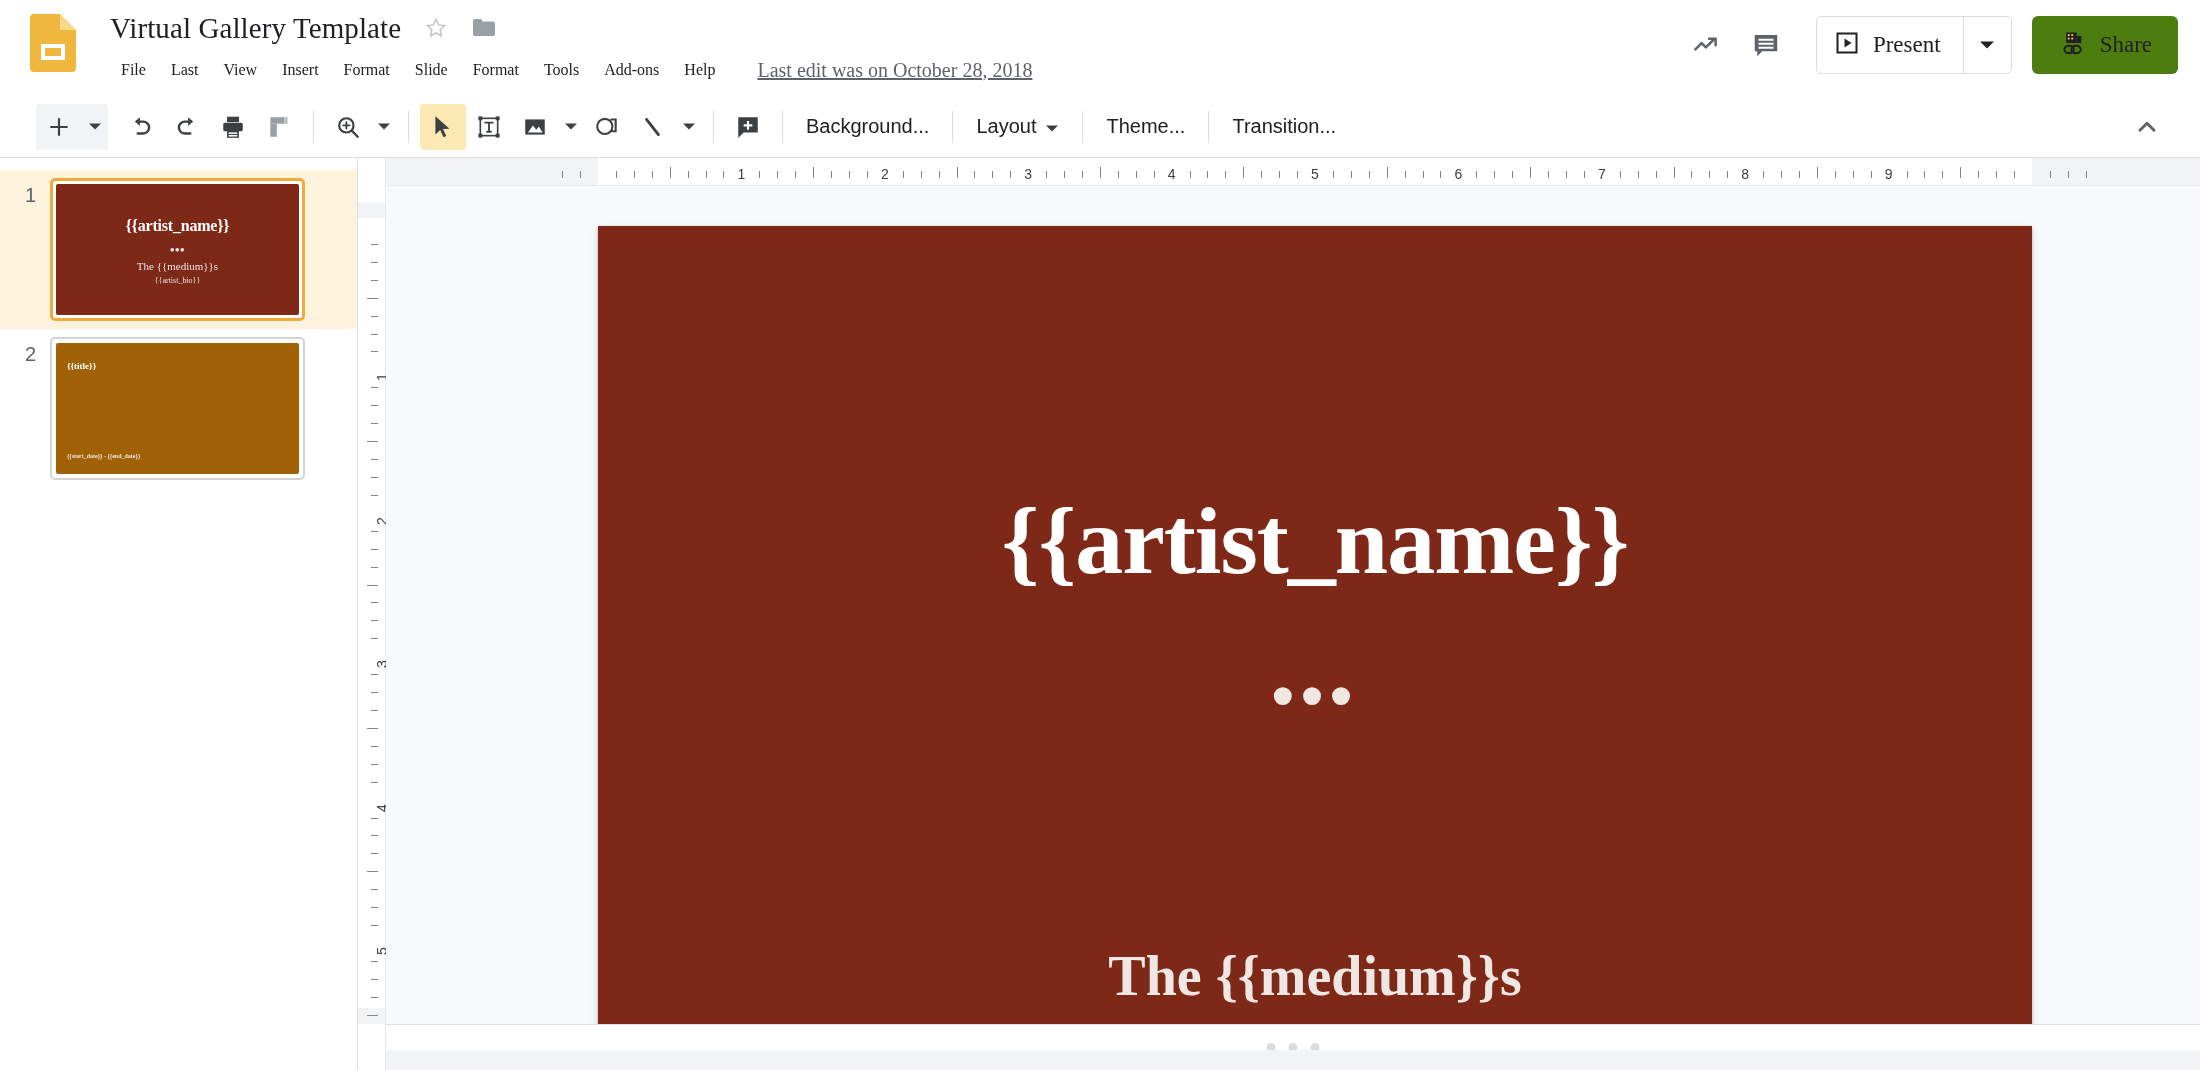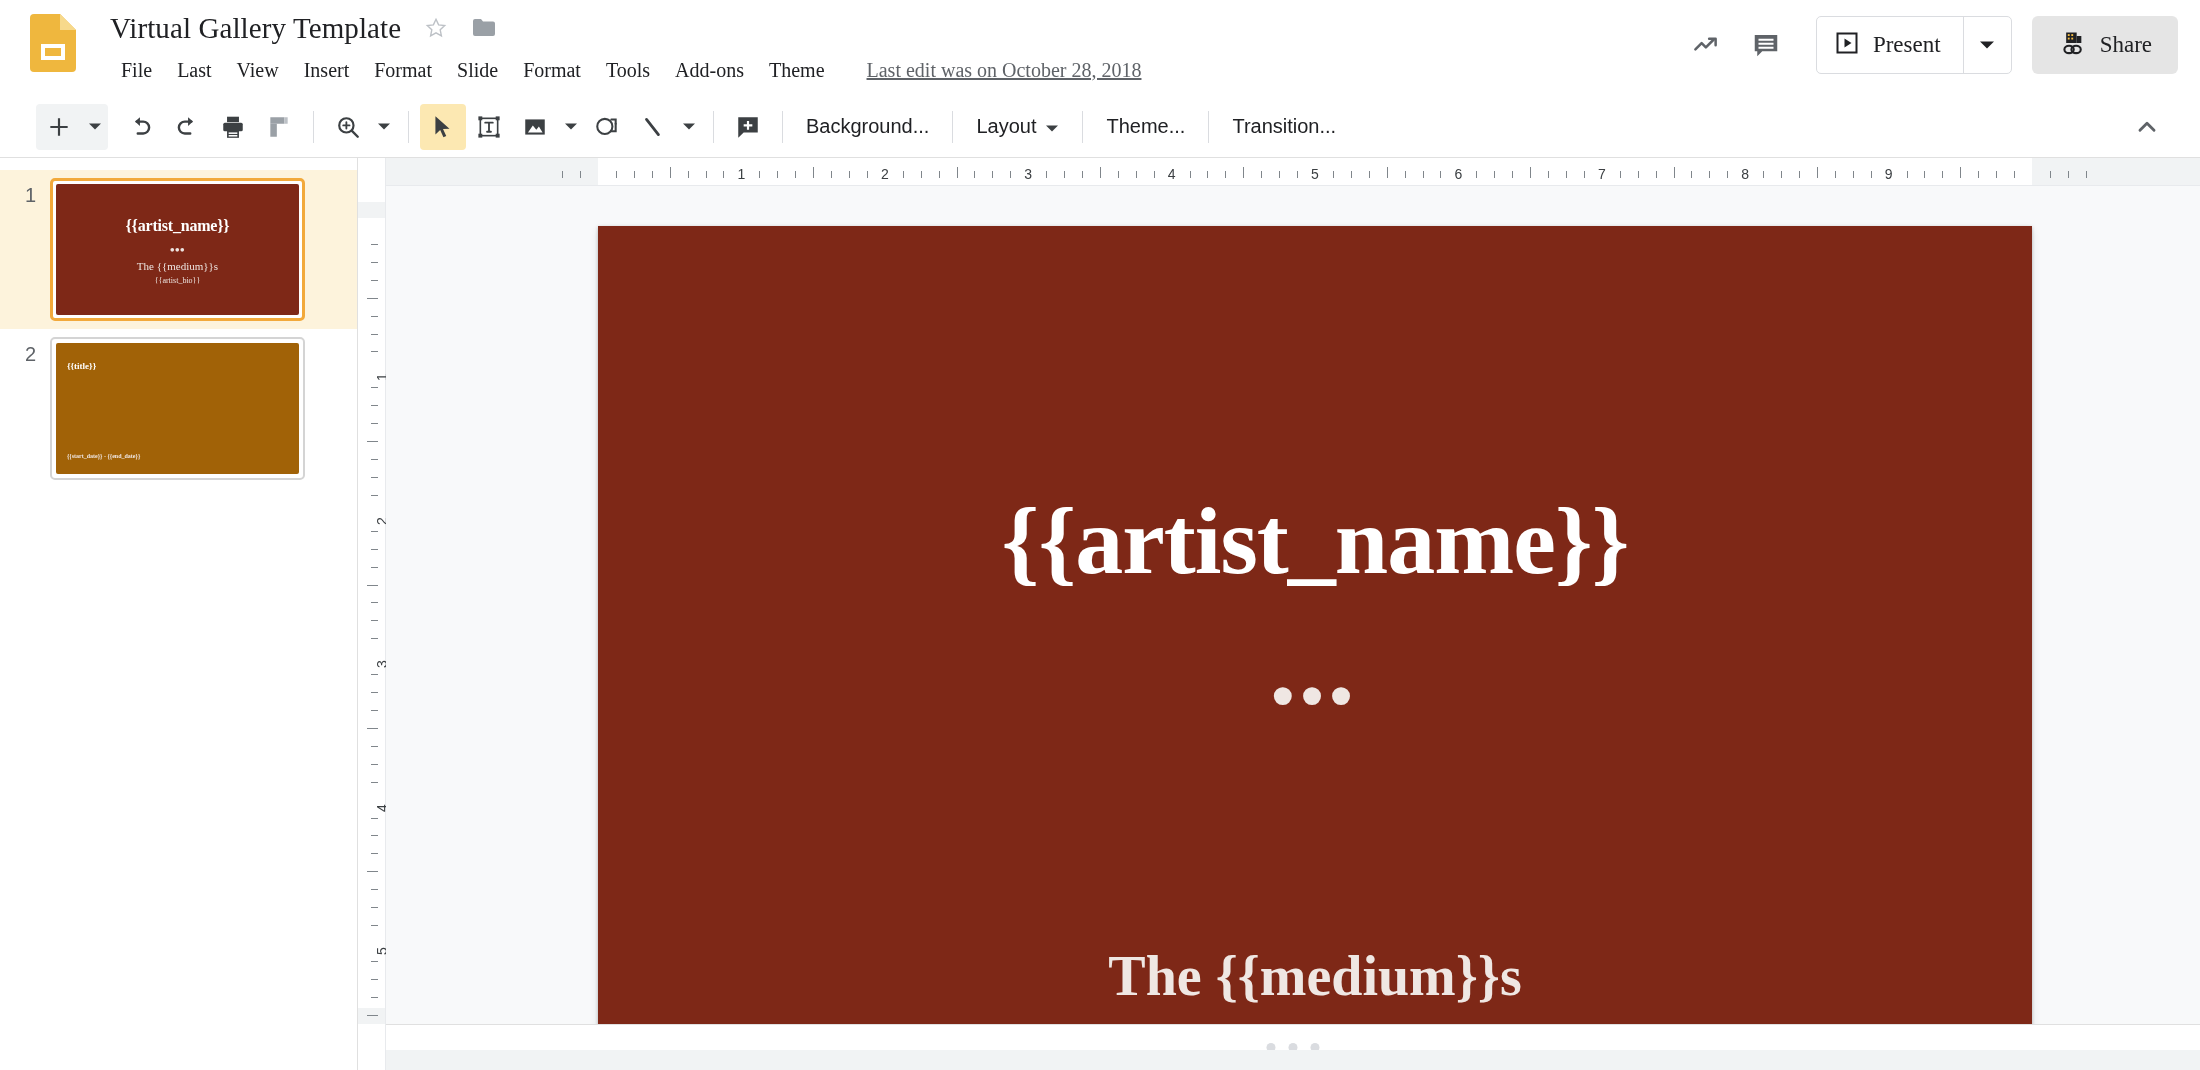--- a/index.html
+++ b/index.html
@@ -39,21 +39,21 @@
     width: 26px; height: 26px;
     display: inline-flex; align-items: center; justify-content: center;
     cursor: pointer;
   }
   .menu-row {
     display: flex; align-items: center;
     margin-top: 6px;
     height: 32px;
   }
   .menu-item {
-    font-size: 20px;
+    font-size: 16px;
     color: #202124;
     padding: 3px 11px;
     margin-right: 3px;
     border-radius: 3px;
     cursor: pointer;
     white-space: nowrap;
   }
   .last-edit {
     font-size: 20px;
     color: #5f6368;
@@ -97,21 +97,21 @@
   .present-arrow {
     width: 48px;
     border-left: 1px solid #dadce0;
     display: flex; align-items: center; justify-content: center;
     cursor: pointer;
   }
 
   .share-btn {
     display: flex; align-items: center;
     height: 58px;
-    background: #e5e5e5;
+    background: #4d7c0f;
     border-radius: 6px;
     padding: 8px 26px;
     gap: 14px;
     cursor: pointer;
   }
   .share-label { font-size: 23px; color: #202124; font-weight: 500; white-space: nowrap; }
 
   
   .toolbar {
     position: relative;
@@ -454,21 +454,21 @@
     <div class="menu-row">
       <div class="menu-item">File</div>
       <div class="menu-item">Last</div>
       <div class="menu-item">View</div>
       <div class="menu-item">Insert</div>
       <div class="menu-item">Format</div>
       <div class="menu-item">Slide</div>
       <div class="menu-item">Format</div>
       <div class="menu-item">Tools</div>
       <div class="menu-item">Add-ons</div>
-      <div class="menu-item">Theme</div>
+      <div class="menu-item">Help</div>
       <div class="last-edit">Last edit was on October 28, 2018</div>
     </div>
   </div>
 
   <div class="header-right">
     <div class="hdr-icon-btn">
       <svg width="30" height="30" viewBox="0 0 24 24">
         <path d="M3.5 15.5 l5 -5 3.4 3.4 6.3 -6.3" fill="none" stroke="#5f6368" stroke-width="2" stroke-linecap="round" stroke-linejoin="round"></path>
         <path d="M14.5 7 h5.2 v5.2" fill="none" stroke="#5f6368" stroke-width="2" stroke-linecap="round" stroke-linejoin="round"></path>
       </svg>

